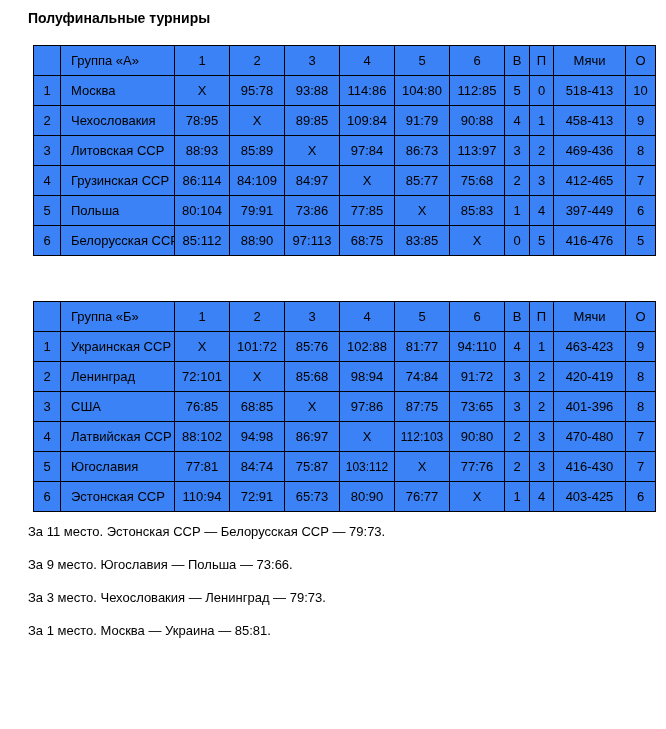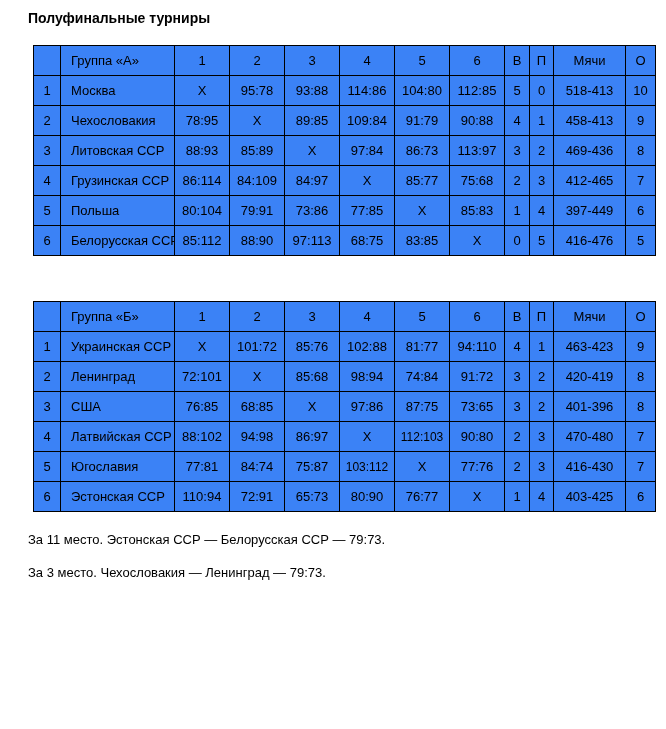--- a/index.html
+++ b/index.html
@@ -49,21 +49,21 @@
     padding-left: 10px;
   }
   table.grid td.small { font-size: 12px; }
   col.c-pos   { width: 27px; }
   col.c-team  { width: 114px; }
   col.c-score { width: 55px; }
   col.c-w     { width: 25px; }
   col.c-l     { width: 24px; }
   col.c-balls { width: 72px; }
   col.c-pts   { width: 30px; }
-  .results { margin-top: 20px; }
+  .results { margin-top: 12px; }
   .results p {
     margin: 0 0 18px 0;
     font-size: 13px;
     line-height: 15px;
     color: #000000;
   }
 </style>
 </head>
 <body>
 
@@ -304,16 +304,18 @@
           <td>1</td>
           <td>4</td>
           <td>403-425</td>
           <td>6</td>
         </tr>
       </tbody>
     </table>
 
   <div class="results">
     <p>За 11 место. Эстонская ССР — Белорусская ССР — 79:73.</p>
+    <p>За 9 место. Югославия — Польша — 73:66.</p>
     <p>За 3 место. Чехословакия — Ленинград — 79:73.</p>
+    <p>За 1 место. Москва — Украина — 85:81.</p>
   </div>
 
 </div>
 
 </body></html>

